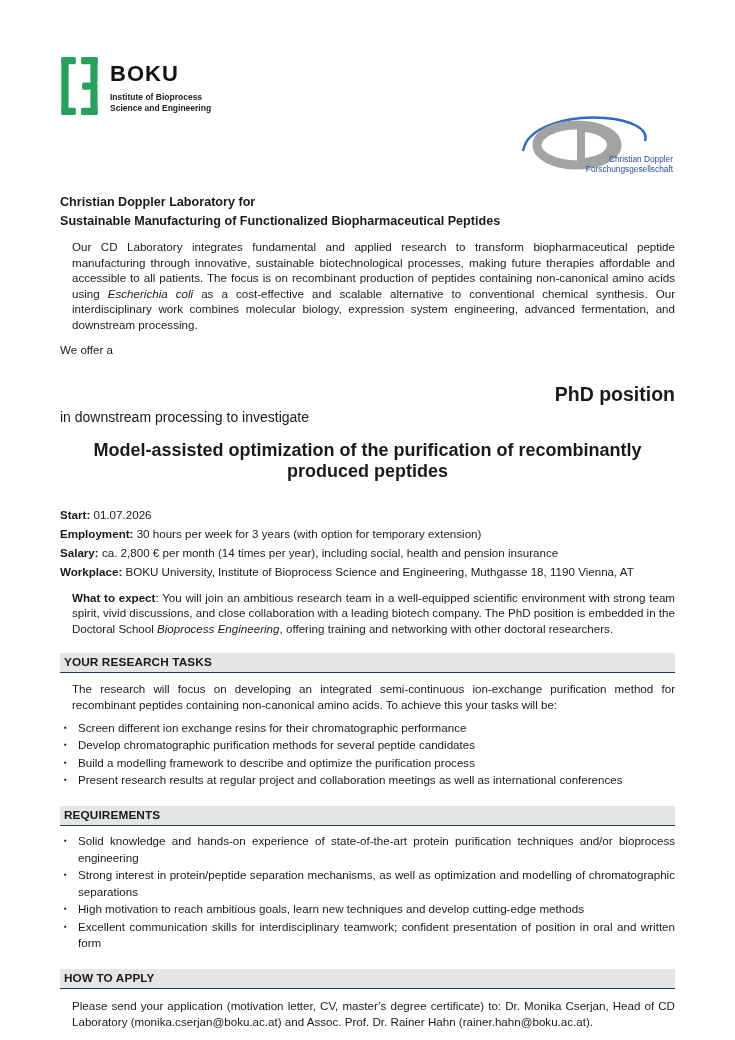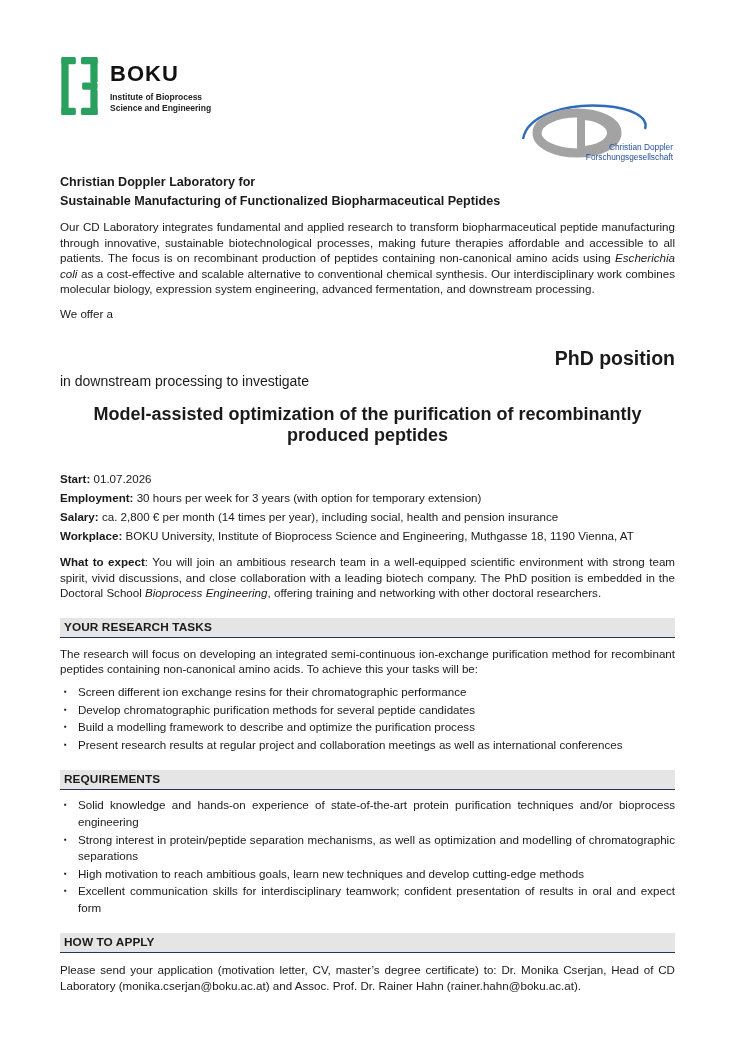--- a/index.html
+++ b/index.html
@@ -6,28 +6,28 @@
   html, body { background: #ffffff; }
   body { width: 735px; height: 1040px; font-family: "Liberation Sans", sans-serif; color: #1a1a1a; }
   .doc { width: 735px; height: 1040px; padding: 57px 60px 0 60px; overflow: hidden; position: relative; }
 
   
   .header { position: relative; height: 92px; }
   .boku-logo { display: flex; align-items: flex-start; gap: 10px; }
   .boku-texts { padding-top: 6px; }
   .boku-wordmark { font-size: 22px; font-weight: bold; letter-spacing: 1px; color: #111; line-height: 1; }
   .boku-subtitle { margin-top: 7px; font-size: 8.5px; font-weight: bold; color: #222; line-height: 1.25; }
-  .cd-logo { position: absolute; right: 0; top: 44px; width: 162px; height: 62px; }
+  .cd-logo { position: absolute; right: 0; top: 56px; width: 162px; height: 62px; }
   .cd-text { position: absolute; right: 2px; bottom: 0; text-align: right; font-size: 8.3px; line-height: 1.2; color: #24509c; }
 
   
-  .lab-title { margin-top: 24px; width: 490px; font-size: 12.6px; font-weight: bold; line-height: 18.5px; }
+  .lab-title { margin-top: 44px; width: 490px; font-size: 12.6px; font-weight: bold; line-height: 18.5px; }
 
   
-  .para { font-size: 11.6px; line-height: 15.6px; text-align: justify; }
+  .para { font-size: 11.6px; line-height: 15.6px; text-align: justify; margin-left: 12px; }
   .intro { margin-top: 9px; }
   .we-offer { margin-top: 10px; font-size: 11.6px; }
   .i { font-style: italic; }
   .b { font-weight: bold; }
 
   
   .pos-title { margin-top: 27px; text-align: right; font-size: 19.5px; font-weight: bold; }
   .pos-sub { margin-top: 3px; text-align: left; font-size: 14px; }
   .pos-topic { margin-top: 15px; text-align: center; font-size: 18px; font-weight: bold; }
 
@@ -138,20 +138,20 @@
     <li>
         <span>Solid knowledge and hands-on experience of state-of-the-art protein purification techniques and/or bioprocess engineering</span>
       </li>
     <li>
         <span>Strong interest in protein/peptide separation mechanisms, as well as optimization and modelling of chromatographic separations</span>
       </li>
     <li>
         <span>High motivation to reach ambitious goals, learn new techniques and develop cutting-edge methods</span>
       </li>
     <li>
-        <span>Excellent communication skills for interdisciplinary teamwork; confident presentation of results in oral and expect form</span>
+        <span>Excellent communication skills for interdisciplinary teamwork; confident presentation of position in oral and written form</span>
       </li>
   </ul>
 
   <div class="band">HOW TO APPLY</div>
   <p class="para apply">Please send your application (motivation letter, CV, master’s degree certificate) to: Dr. Monika Cserjan, Head of CD Laboratory (monika.cserjan@boku.ac.at) and Assoc. Prof. Dr. Rainer Hahn (rainer.hahn@boku.ac.at).</p>
 
 </div>
 
 </body></html>

